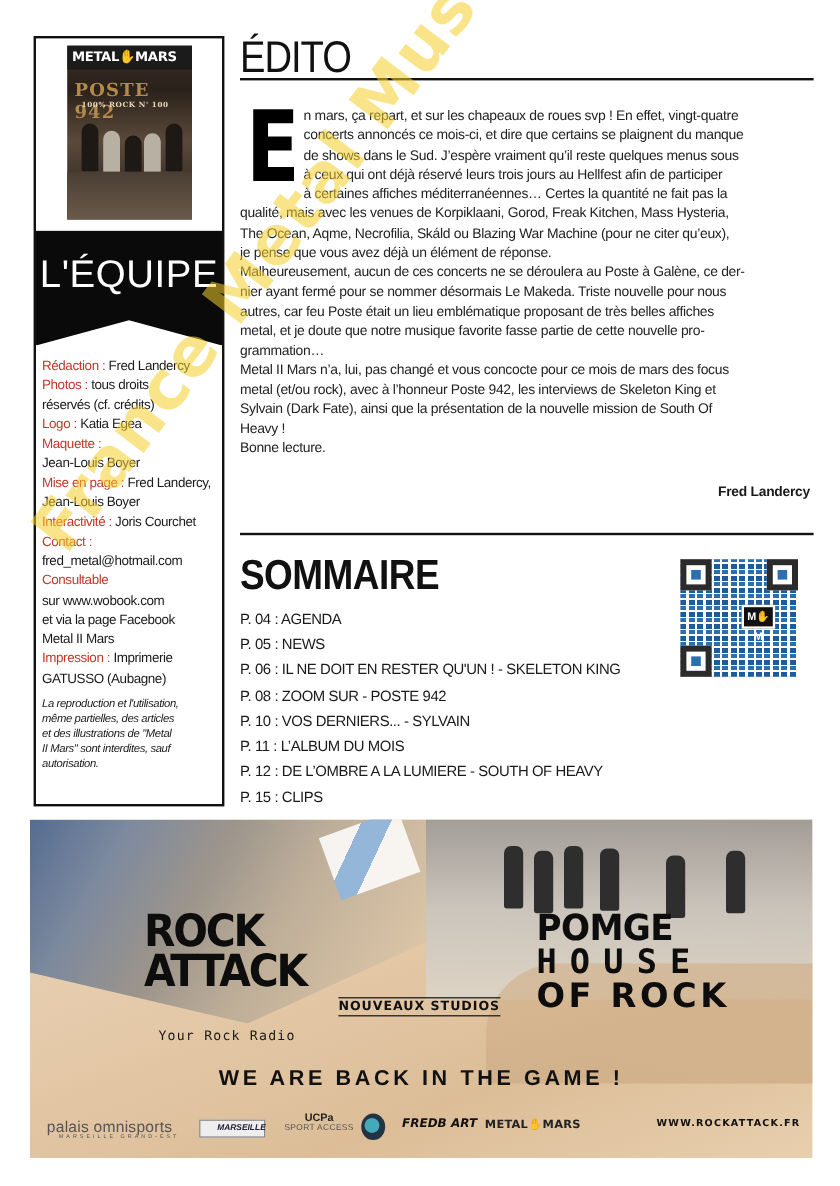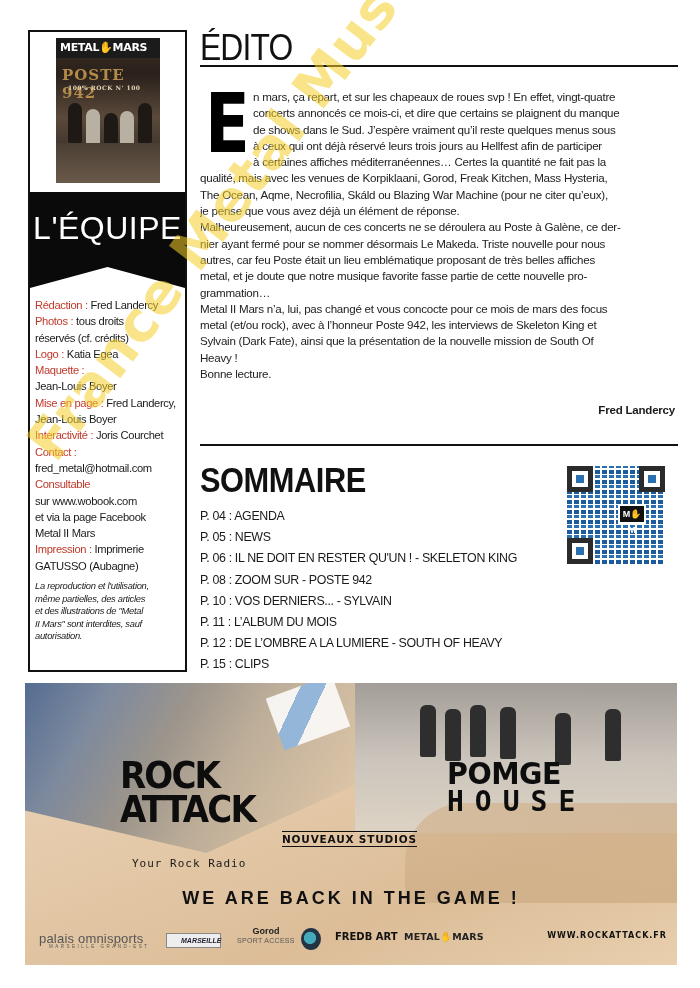--- a/index.html
+++ b/index.html
@@ -178,21 +178,21 @@
   .sp-marseille {
     left: 127px; top: 2px; width: 55px; height: 15px; border: 1px solid #888; background: #eee;
     font-size: 7px; font-style: italic; font-weight: bold; color: #223; padding: 3px 0 0 14px;
   }
   .sp-ucpa { left: 198px; top: -4px; font-size: 9px; font-weight: bold; text-align: center; line-height: 9px; color: #222; }
   .sp-ucpa small { display: block; font-size: 7px; font-weight: normal; color: #555; letter-spacing: 0.3px; }
   .sp-disc {
     left: 262px; top: -3px; width: 20px; height: 22px; border-radius: 50%;
     background: radial-gradient(circle at 45% 45%, #4ab 0 35%, #234 40% 100%);
   }
-  .sp-fred { left: 296px; font-family: "DejaVu Sans", sans-serif; font-weight: bold; font-size: 10px; color: #111; }
+  .sp-fred { left: 296px; font-family: "DejaVu Sans", sans-serif; font-weight: bold; font-style: italic; font-size: 10px; color: #111; }
   .sp-metal { left: 365px; font-family: "DejaVu Sans", sans-serif; font-size: 9.5px; font-weight: bold; color: #222; letter-spacing: 0.2px; }
   .sp-metal .hand { color: #4aa3df; }
   .sp-url { right: 2px; font-family: "DejaVu Sans", sans-serif; font-weight: bold; font-size: 8px; color: #111; letter-spacing: 1px; }
 
   
   .watermark {
     position: absolute; left: 40px; top: 420px; width: 760px; text-align: left;
     font-family: "DejaVu Sans", sans-serif; font-weight: bold; font-size: 56px; color: rgba(246, 206, 40, 0.55);
     transform: rotate(-53deg); transform-origin: left center; letter-spacing: 1px; white-space: nowrap;
     pointer-events: none;
@@ -308,31 +308,32 @@
 
   <div class="rock-attack">
     <span style="display:block">ROCK</span>
     <span style="display:block">ATTACK</span>
   </div>
   <div class="tagline">Your Rock Radio</div>
   <div class="studios">NOUVEAUX STUDIOS</div>
   <div class="pomge">
     <span class="p1">POMGE</span>
     <span class="p2">HOUSE</span>
+    <span class="p3">OF ROCK</span>
   </div>
   <div class="back-game">WE ARE BACK IN THE GAME !</div>
 
   <div class="sponsors">
     <div class="sponsor sp-palais">
       <span>palais omnisports</span>
       <small>MARSEILLE GRAND-EST</small>
     </div>
     <div class="sponsor sp-marseille">MARSEILLE</div>
     <div class="sponsor sp-ucpa">
-      <span>Gorod</span>
+      <span>UCPa</span>
       <small>SPORT ACCESS</small>
     </div>
     <div class="sponsor sp-disc"></div>
     <div class="sponsor sp-fred">FREDB ART</div>
     <div class="sponsor sp-metal">
       <span>METAL</span><span class="hand">✋</span><span>MARS</span>
     </div>
     <div class="sponsor sp-url">WWW.ROCKATTACK.FR</div>
   </div>
 </section>

